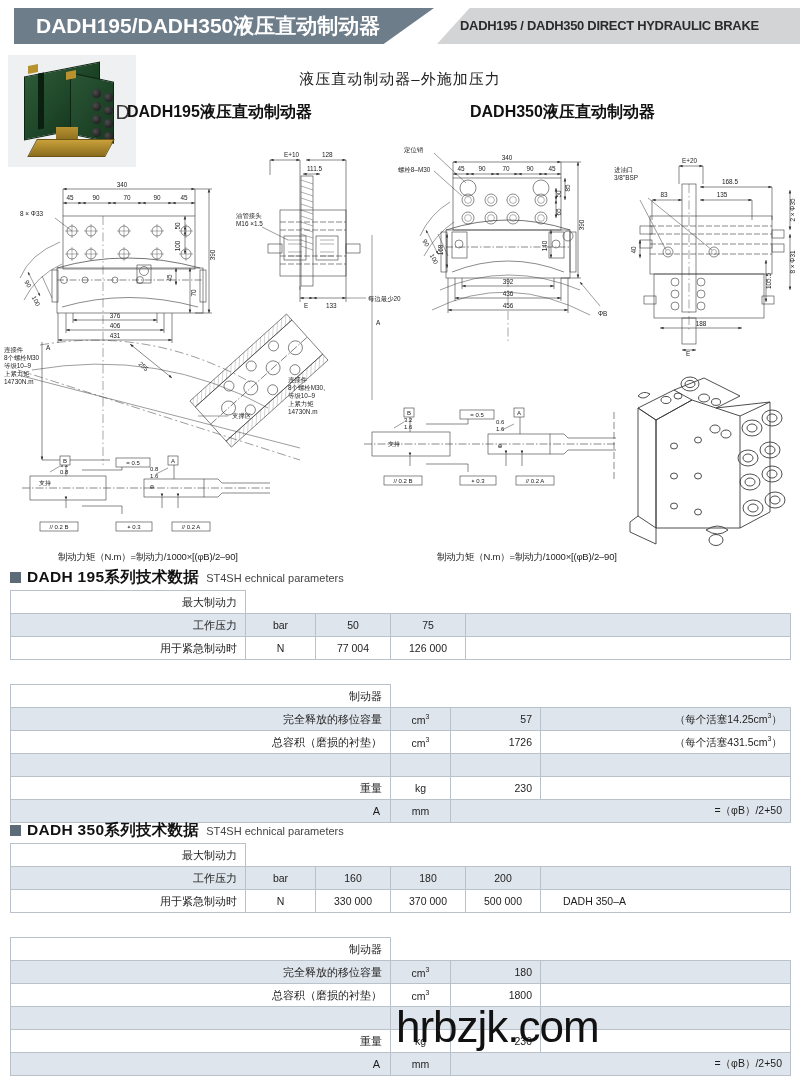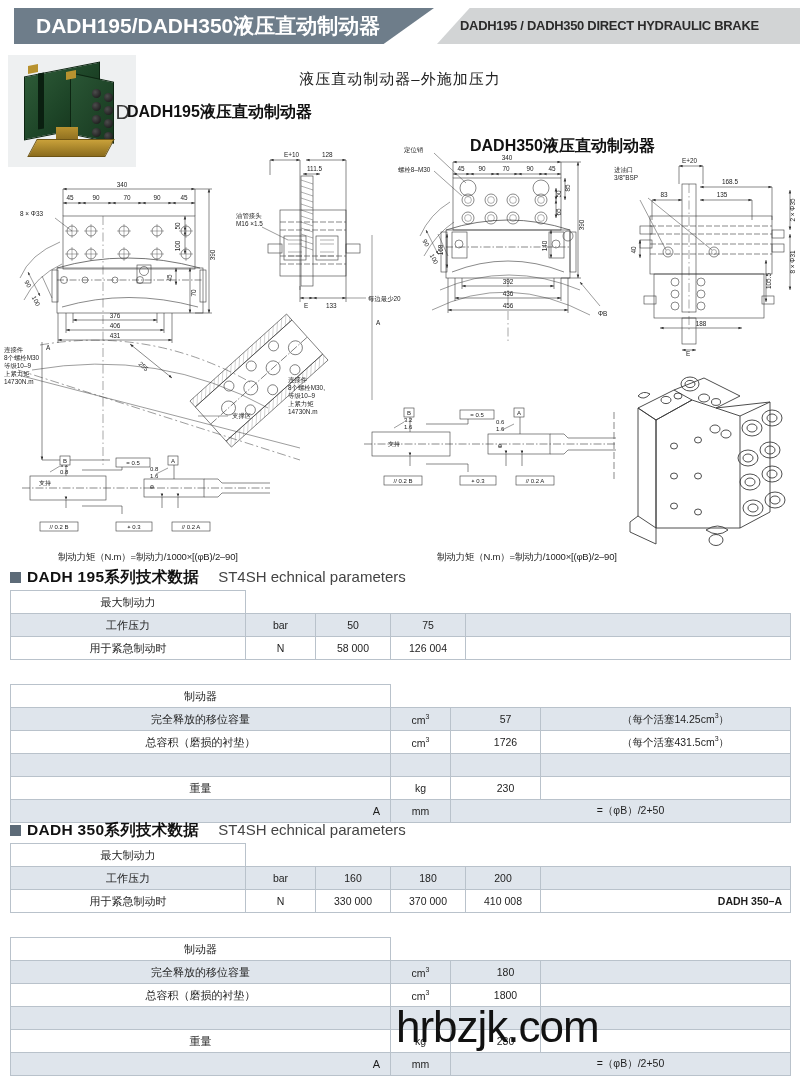--- a/index.html
+++ b/index.html
@@ -79,21 +79,21 @@
   
   .dwg-title{
     position:absolute;left:0;top:70px;width:800px;text-align:center;
     font-size:15px;color:#222;letter-spacing:1px;
   }
   .sub-title{
     position:absolute;font-size:16px;font-weight:bold;color:#111;
     white-space:nowrap;
   }
   .sub-title.left{left:127px;top:102px;}
-  .sub-title.right{left:470px;top:102px;margin-top:34px;}
+  .sub-title.right{left:470px;top:102px;}
 
   
   .dwg-area{position:absolute;left:0;top:130px;width:800px;height:430px;}
   .dwg-area svg{position:absolute;left:0;top:0;}
 
   
   .formula{
     position:absolute;font-size:9.5px;color:#1d1d1d;white-space:nowrap;
     letter-spacing:-.2px;
     text-align:center;
@@ -101,38 +101,38 @@
   .formula.f1{left:58px;top:551px;}
   .formula.f2{left:437px;top:551px;}
 
   
   .sec-head{position:absolute;left:10px;white-space:nowrap;}
   .sec-head .sq{
     display:inline-block;width:11px;height:11px;background:#5d6b78;
     margin-right:6px;vertical-align:-1px;
   }
   .sec-head .cn{font-size:15.5px;font-weight:bold;color:#111;letter-spacing:.3px;}
-  .sec-head .en{font-size:15px;color:#444;font-weight:400;margin-left:19px;}
+  .sec-head .en{font-size:11px;color:#444;font-weight:400;margin-left:7px;}
   .sec-head.h195{top:567px;}
   .sec-head.h350{top:820px;}
 
   
   table.spec{
     position:absolute;border-collapse:collapse;
     font-size:10.5px;color:#1d1d1d;background:#ffffff;
     table-layout:fixed;
   }
   table.spec td{
     border:1px solid #b9c2cb;padding:0 8px;height:22px;
     vertical-align:middle;
   }
-  table.spec td.lbl{text-align:center;font-size:11px;}
+  table.spec td.lbl{text-align:right;font-size:11px;}
   table.spec td.num{text-align:center;}
-  table.spec td.note{text-align:right;padding-left:22px;font-weight:bold;}
-  table.spec td.noteC{text-align:center;padding-left:28px;}
+  table.spec td.note{text-align:left;padding-left:22px;}
+  table.spec td.noteC{text-align:right;padding-left:28px;}
   table.spec tr.shade td{background:#dfe5ec;}
   table.spec tr.plain td{background:#ffffff;}
   table.spec td.nobord{border:none;background:#ffffff;}
   table.spec td.rightA{text-align:right;padding-right:10px;}
   .sup{font-size:7px;vertical-align:super;}
 
   
   .watermark{
     position:absolute;left:396px;top:1004px;
     font-size:44px;font-weight:400;color:#111;
@@ -728,22 +728,22 @@
     <tr class="shade">
       <td class="lbl">工作压力</td>
       <td class="num">bar</td>
       <td class="num">50</td>
       <td class="num">75</td>
       <td class="note"></td>
     </tr>
     <tr class="plain">
       <td class="lbl">用于紧急制动时</td>
       <td class="num">N</td>
-      <td class="num">58 000</td>
-      <td class="num">126 004</td>
+      <td class="num">77 004</td>
+      <td class="num">126 000</td>
       <td class="note"></td>
     </tr>
   </tbody>
 </table>
 
 <table class="spec" style="left:10px;top:684px;width:780px;">
   <colgroup>
       <col style="width:380px">
       <col style="width:60px">
       <col style="width:90px">
@@ -816,21 +816,21 @@
       <td class="num">160</td>
       <td class="num">180</td>
       <td class="num">200</td>
       <td class="note"></td>
     </tr>
     <tr class="plain">
       <td class="lbl">用于紧急制动时</td>
       <td class="num">N</td>
       <td class="num">330 000</td>
       <td class="num">370 000</td>
-      <td class="num">410 008</td>
+      <td class="num">500 000</td>
       <td class="note">DADH 350–A</td>
     </tr>
   </tbody>
 </table>
 
 <table class="spec" style="left:10px;top:937px;width:780px;">
   <colgroup>
       <col style="width:380px">
       <col style="width:60px">
       <col style="width:90px">

